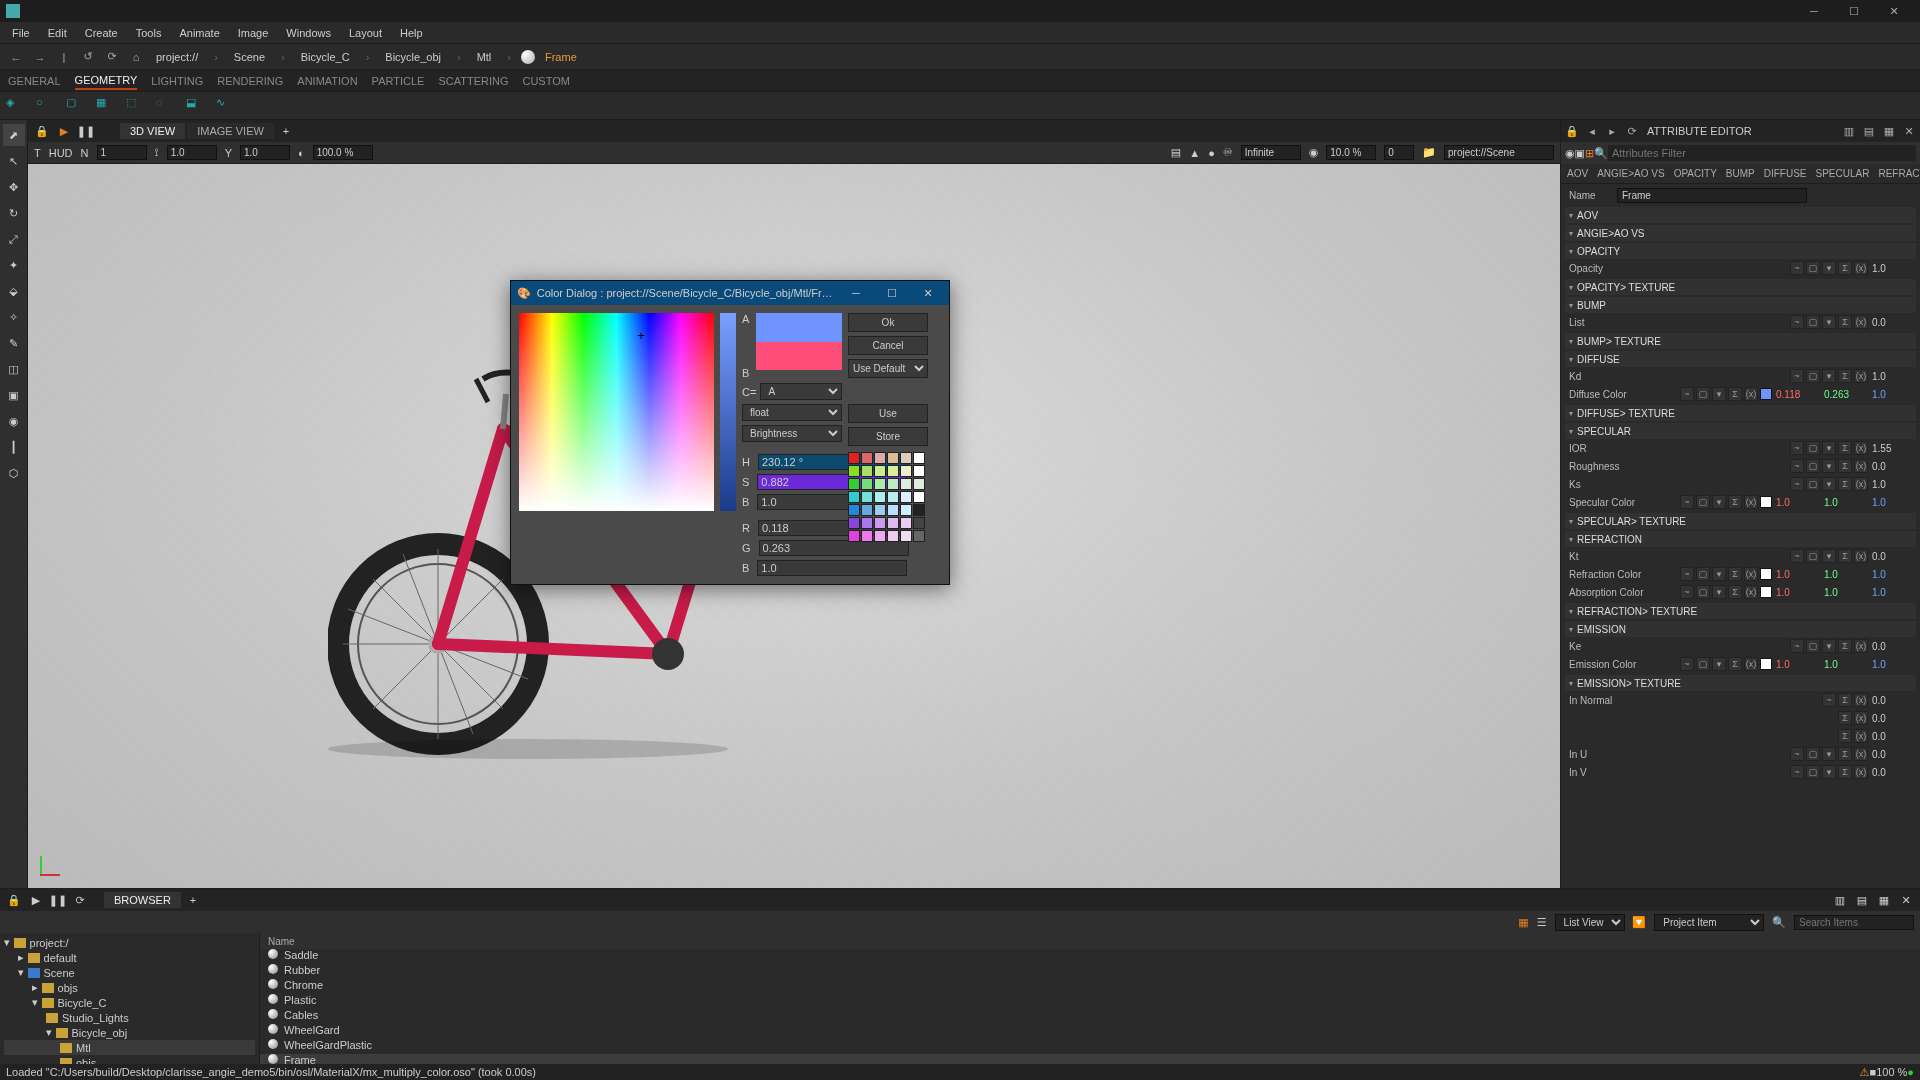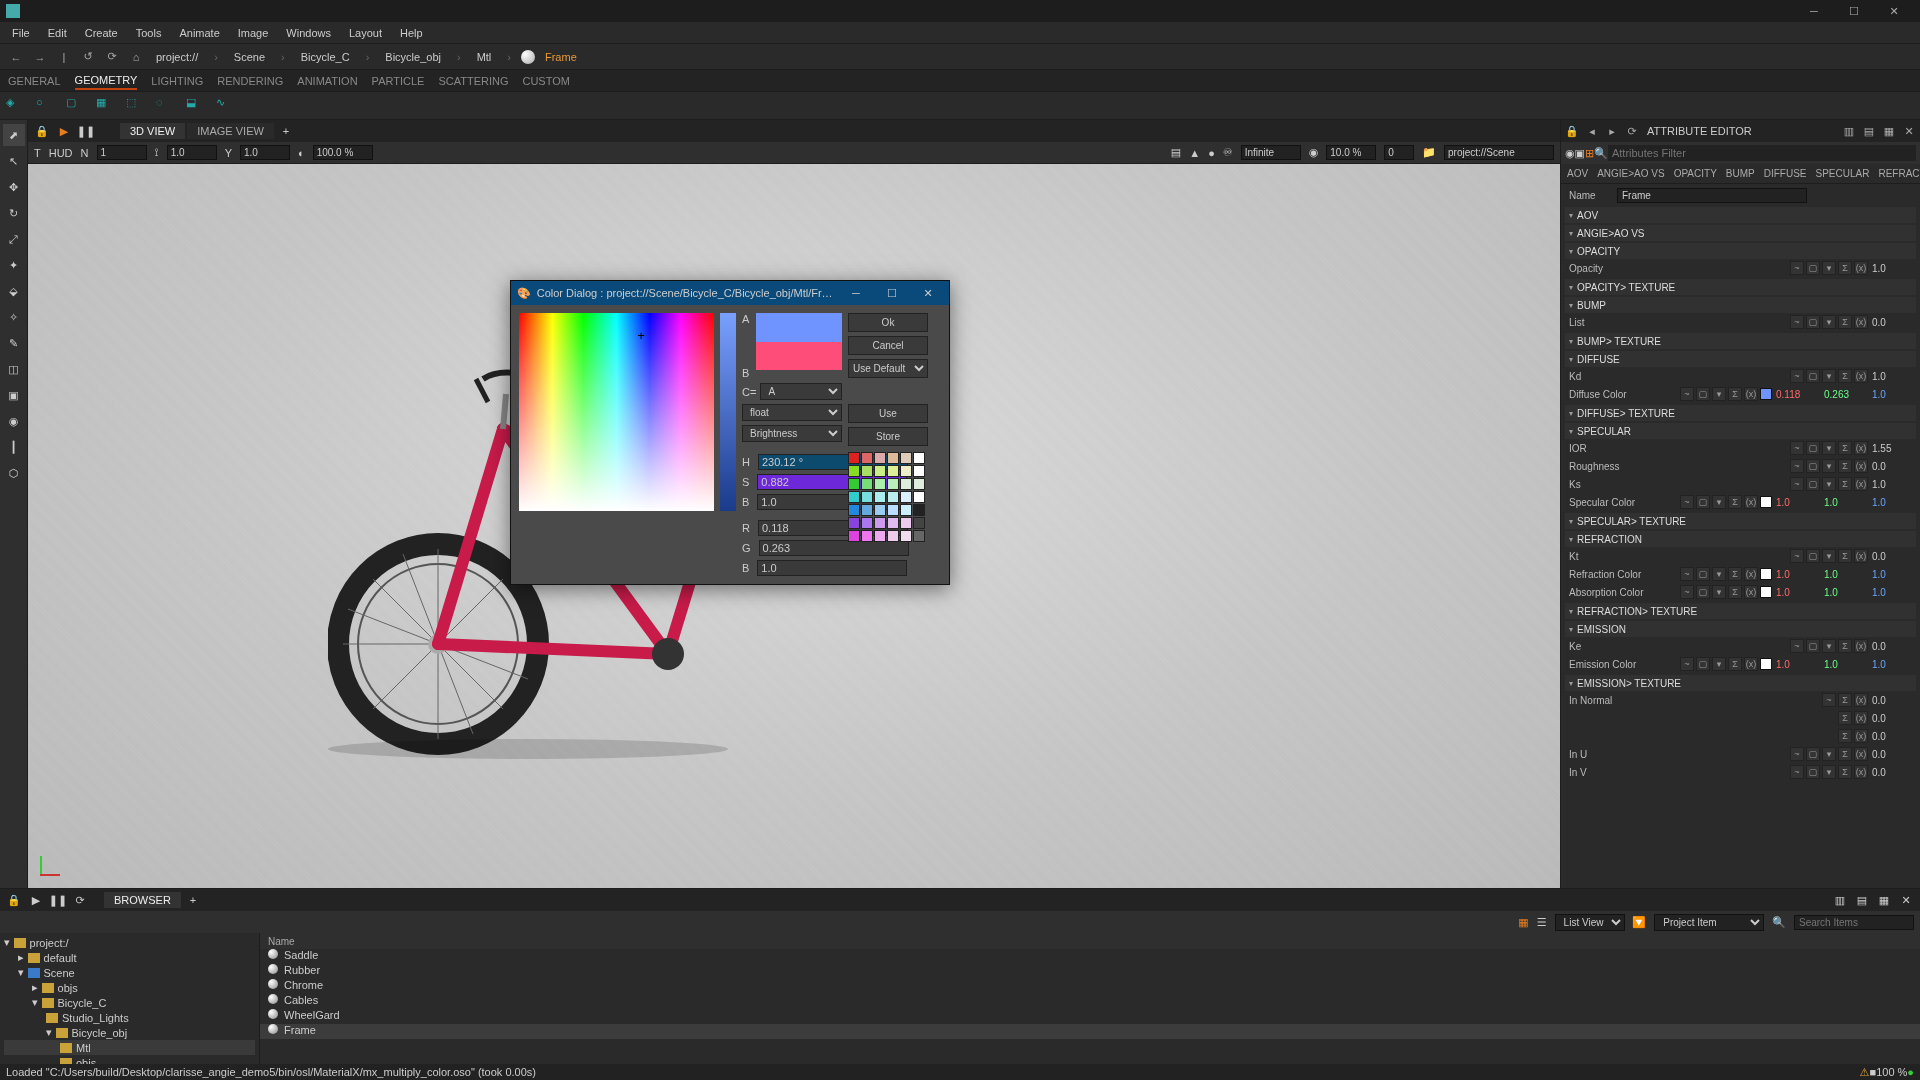--- a/index.html
+++ b/index.html
@@ -609,25 +609,33 @@
       <div class="row">
           <div class="mb"></div>
           <span>Rubber</span>
         </div>
       <div class="row">
           <div class="mb"></div>
           <span>Chrome</span>
         </div>
       <div class="row">
           <div class="mb"></div>
+          <span>Plastic</span>
+        </div>
+      <div class="row">
+          <div class="mb"></div>
           <span>Cables</span>
         </div>
       <div class="row">
           <div class="mb"></div>
           <span>WheelGard</span>
+        </div>
+      <div class="row">
+          <div class="mb"></div>
+          <span>WheelGardPlastic</span>
         </div>
       <div class="row sel">
           <div class="mb"></div>
           <span>Frame</span>
         </div>
 
     </div>
   </div>
 </div>
 

